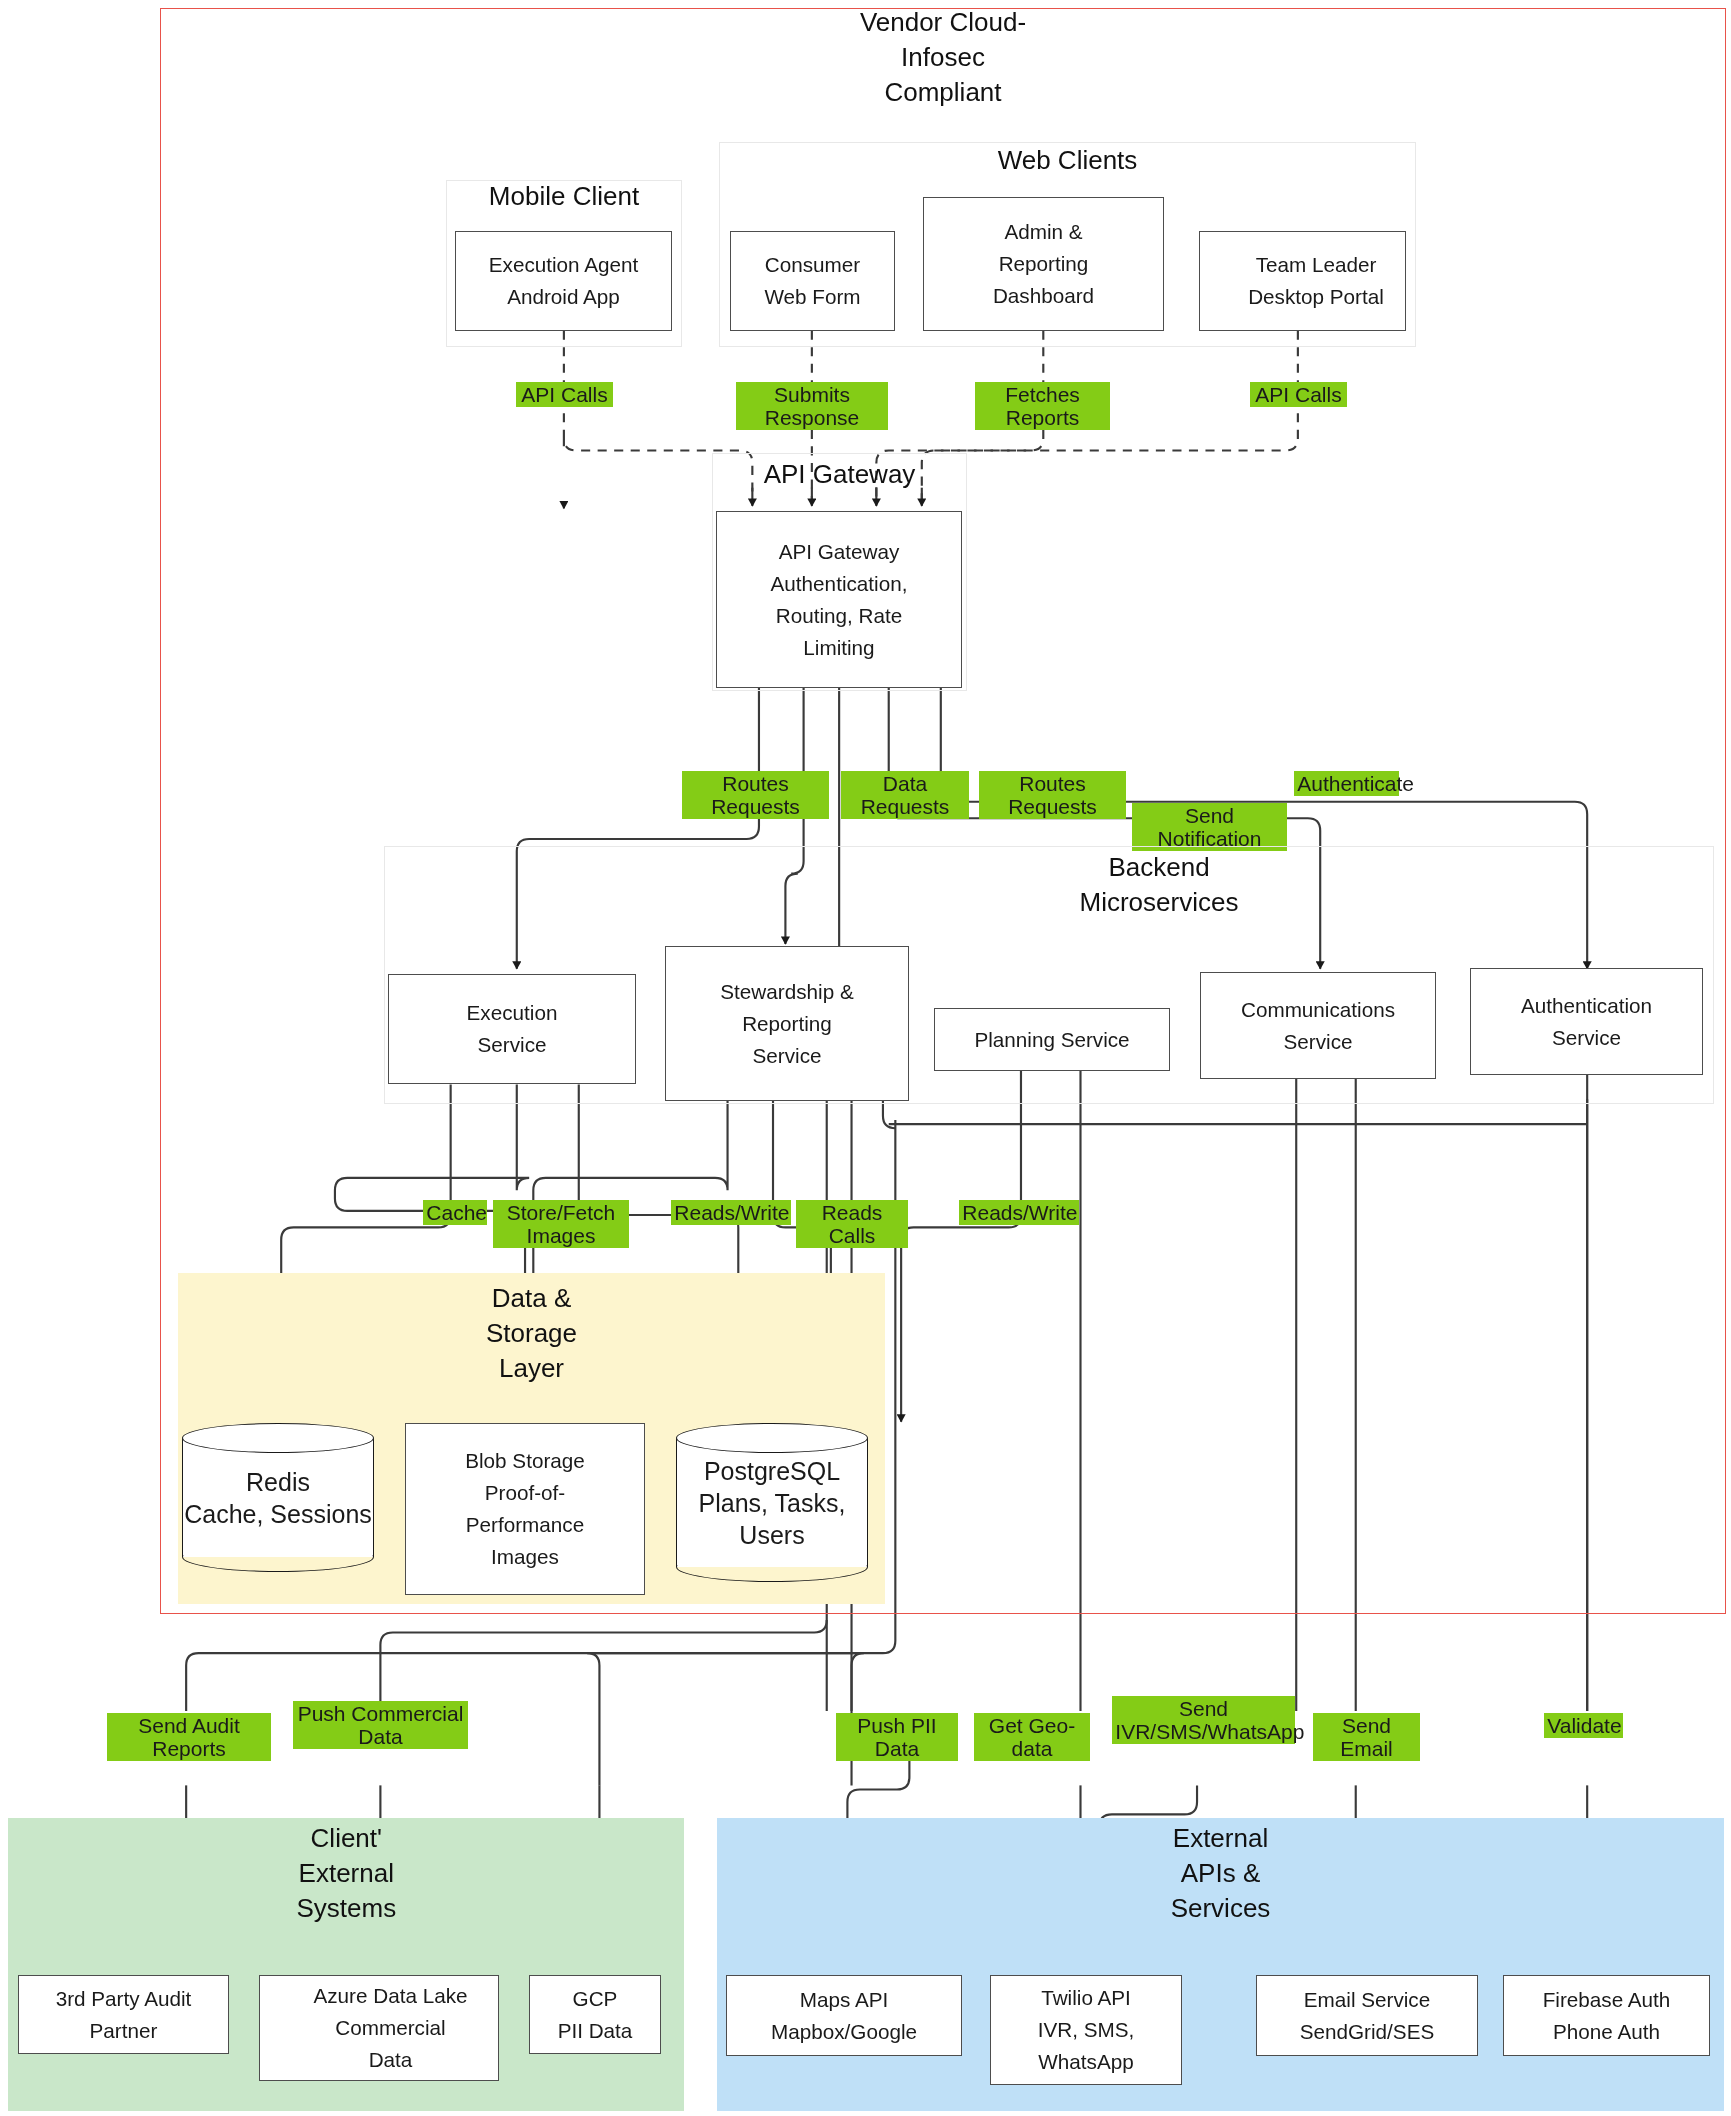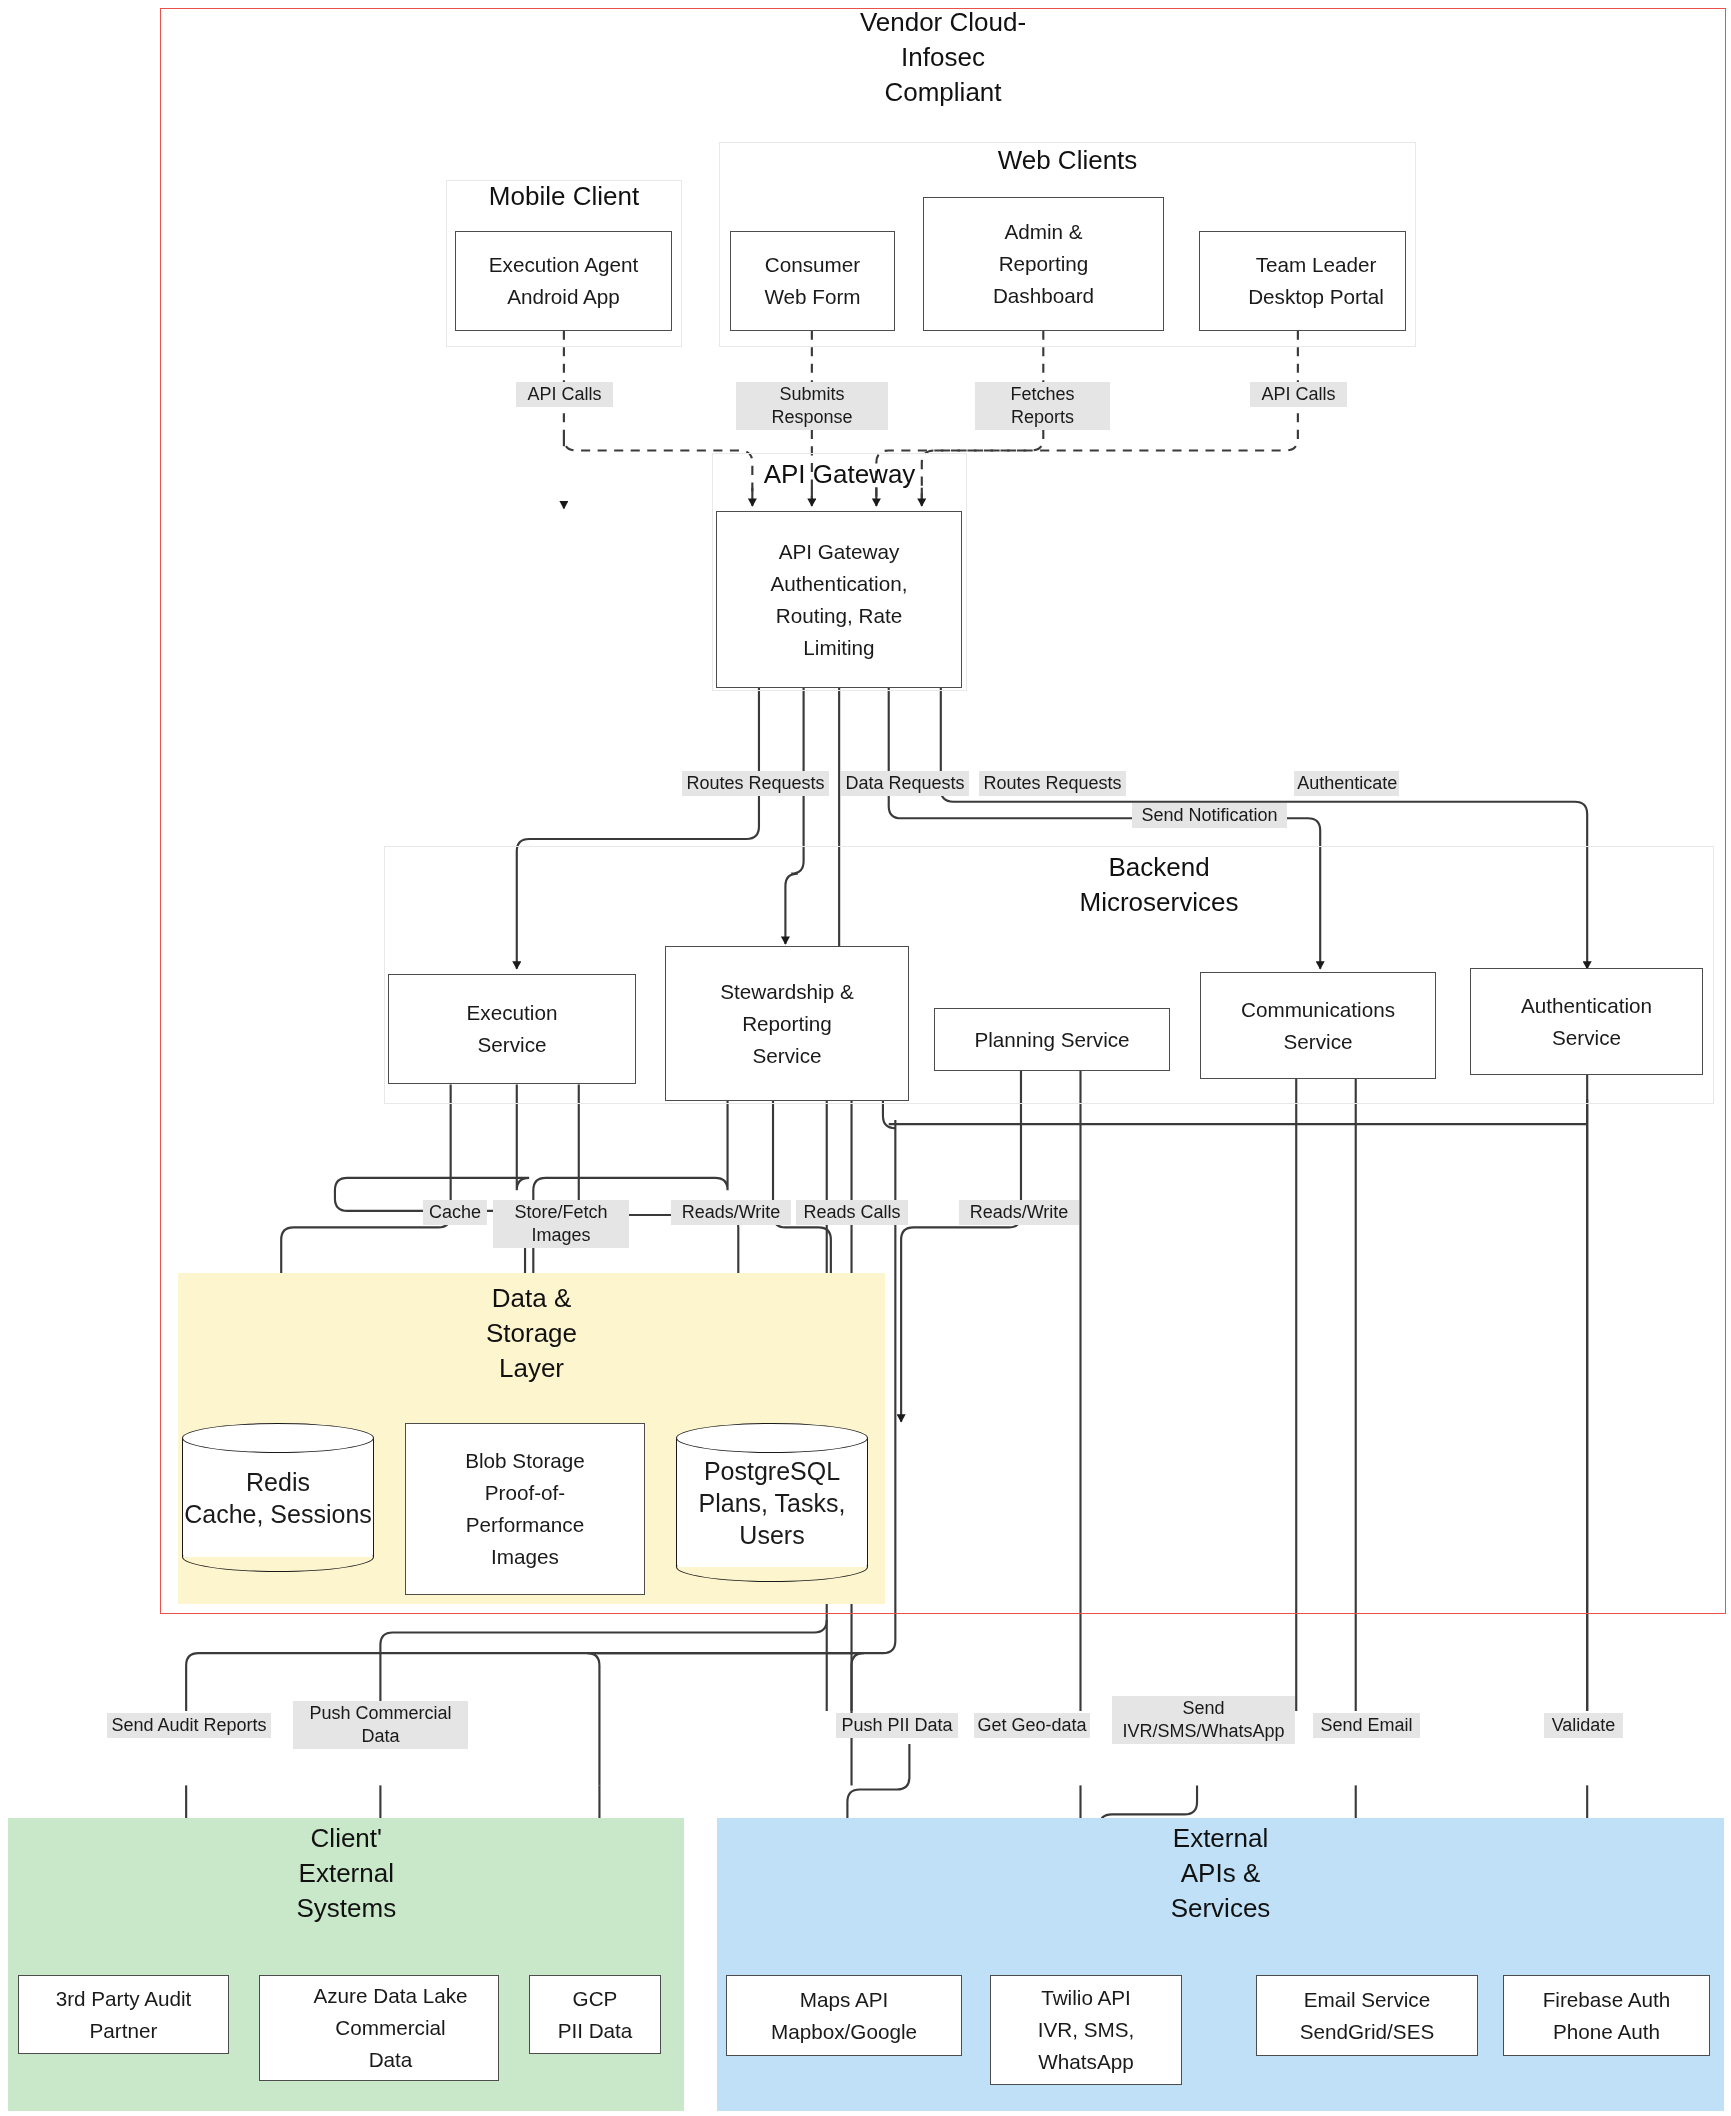--- a/index.html
+++ b/index.html
@@ -27,21 +27,21 @@
   .cyl .cyl-body{position:absolute;left:0;right:0;top:15px;bottom:15px;
       background:#ffffff;border-left:1.7px solid #1a1a1a;border-right:1.7px solid #1a1a1a;}
   .cyl .cyl-top{position:absolute;left:0;right:0;top:0;height:30px;
       background:#ffffff;border:1.7px solid #1a1a1a;border-radius:50%;box-sizing:border-box;}
   .cyl .cyl-bot2{position:absolute;left:0;right:0;bottom:0;height:30px;
       border:1.7px solid #1a1a1a;border-radius:50%;box-sizing:border-box;
       clip-path:inset(45% 0 0 0);}
   .cyl .cyl-label{position:absolute;left:0;right:0;top:50%;transform:translateY(-50%);
       text-align:center;color:#1a1a1a;font-size:25px;line-height:32px;white-space:pre-line;}
 
-  .elabel{position:absolute;background:#e5e5e5;color:#1a1a1a;font-size:18px;
+  .elabel{position:absolute;background:#84cc16;color:#1a1a1a;font-size:21px;
       line-height:23px;text-align:center;white-space:pre-line;padding:0.8px 3.3px;
       box-sizing:border-box;}
 </style>
 </head>
 <body>
 
 <div id="canvas">
 
   <svg class="wires" viewBox="0 0 2095 2560" xmlns="http://www.w3.org/2000/svg">
     <defs>

